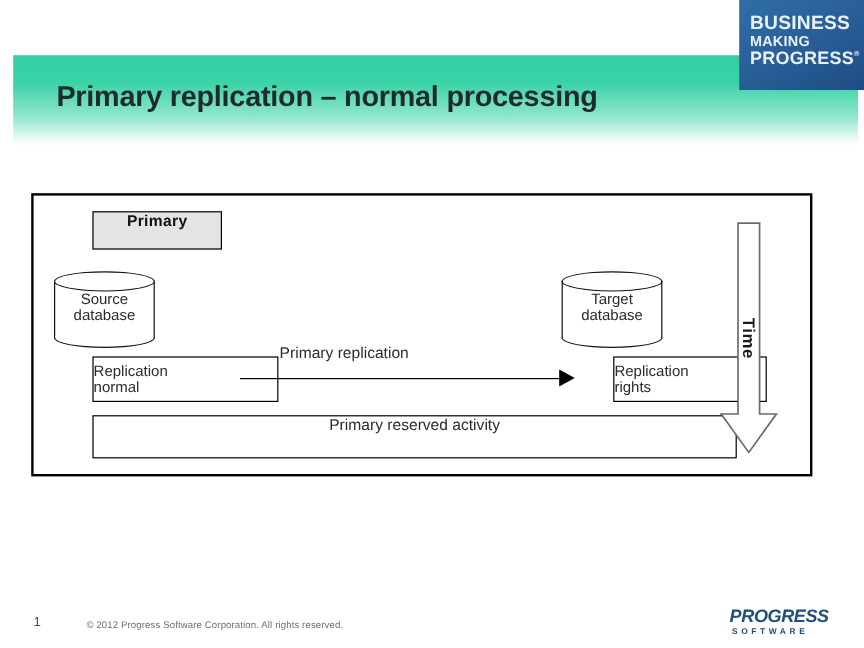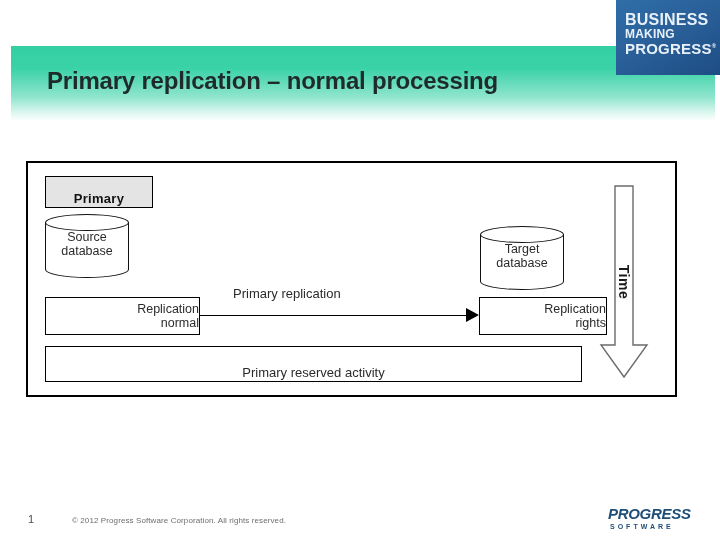--- a/index.html
+++ b/index.html
@@ -69,26 +69,27 @@
     background: #ffffff;
     box-sizing: border-box;
   }
 
   .node-box {
     position: absolute;
     border: 1px solid #000000;
     background: #ffffff;
     box-sizing: border-box;
     display: flex;
-    align-items: flex-end;
+    align-items: flex-start;
     justify-content: center;
     text-align: center;
     color: #2b2b2b;
     font-size: 12.5px;
     line-height: 1.15;
+    margin-left: 32px;
   }
   .header-box {
     background: #e4e4e4;
     font-weight: bold;
     font-size: 13px;
     color: #111111;
     letter-spacing: 0.3px;
   }
 
   
@@ -227,37 +228,37 @@
   <div class="brand-line" id="brand-line-2">MAKING</div>
   <div class="brand-line" id="brand-line-3">PROGRESS</div>
 </div>
 
 <div id="diagram-frame">
 
   <div class="node-box header-box" style="left:17px; top:13px; width:108px; height:32px;">
     <span>Primary</span>
   </div>
 
-  <div class="cylinder" style="left:17px; top:51px;">
+  <div class="cylinder" style="left:17px; top:63px;">
     <div class="cyl-body"></div>
     <div class="cyl-bottom"></div>
     <div class="cyl-top"></div>
     <div class="cyl-label">
       <div>Source</div>
       <div>database</div>
     </div>
   </div>
 
   <div class="node-box" style="left:17px; top:134px; width:155px; height:38px; flex-direction:column;">
     <span>Replication</span>
     <span>normal</span>
   </div>
 
 
-  <div class="cylinder" style="left:452px; top:63px;">
+  <div class="cylinder" style="left:440px; top:63px;">
     <div class="cyl-body"></div>
     <div class="cyl-bottom"></div>
     <div class="cyl-top"></div>
     <div class="cyl-label">
       <div>Target</div>
       <div>database</div>
     </div>
   </div>
 
   <div class="node-box" style="left:451px; top:134px; width:128px; height:38px; flex-direction:column;">

